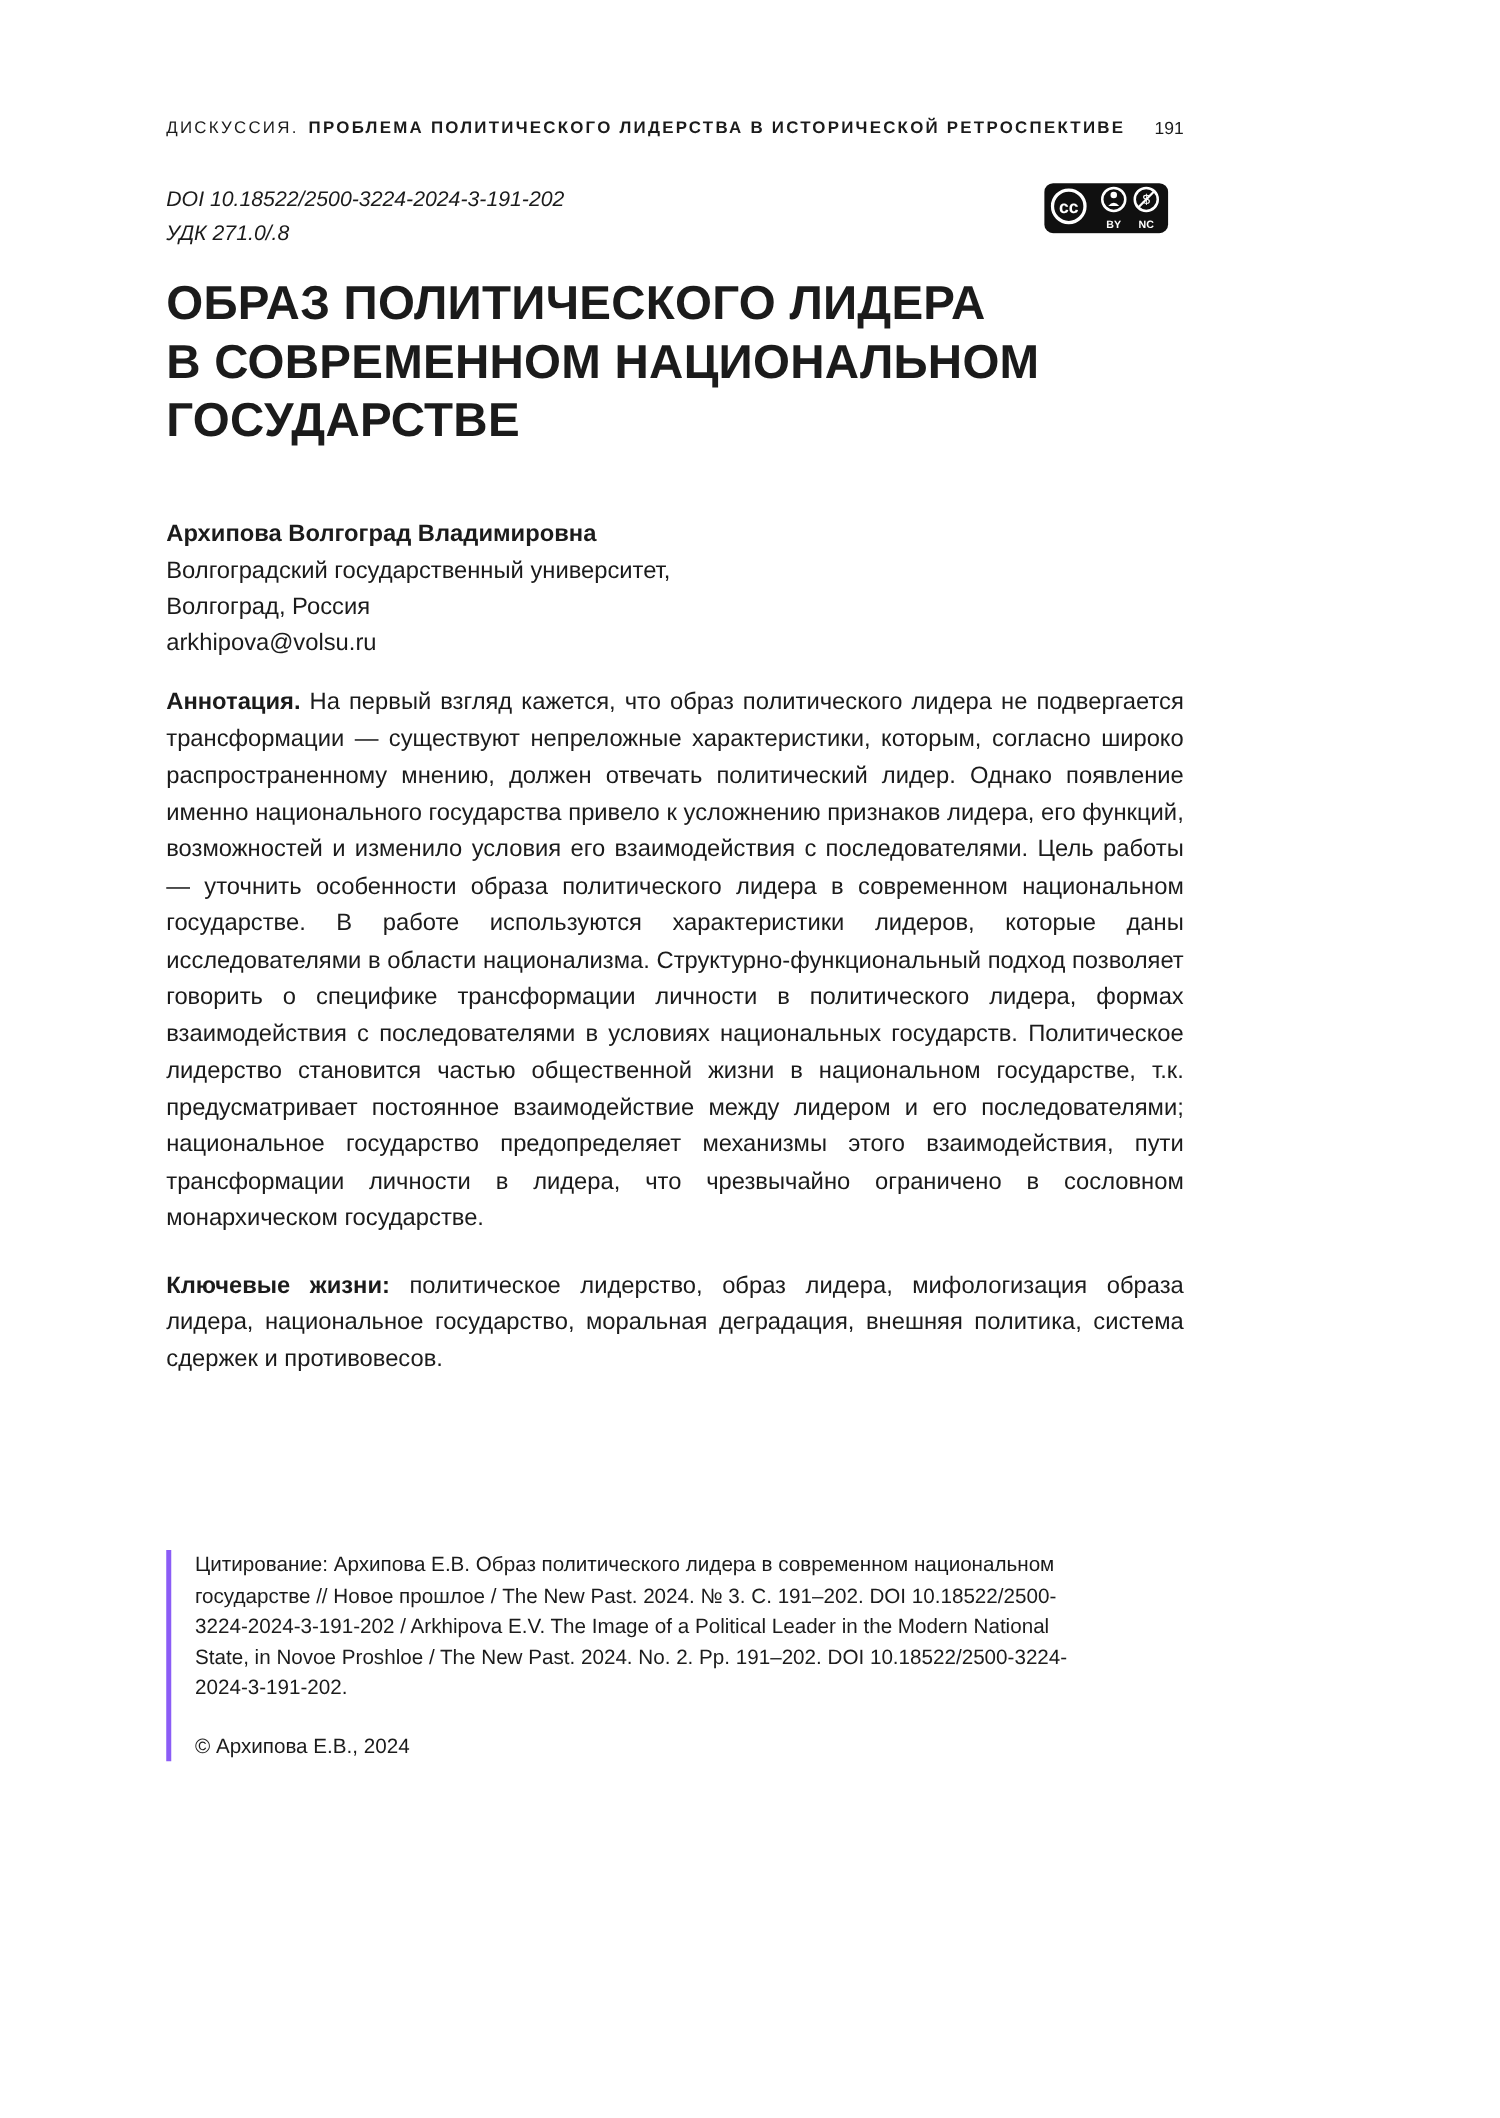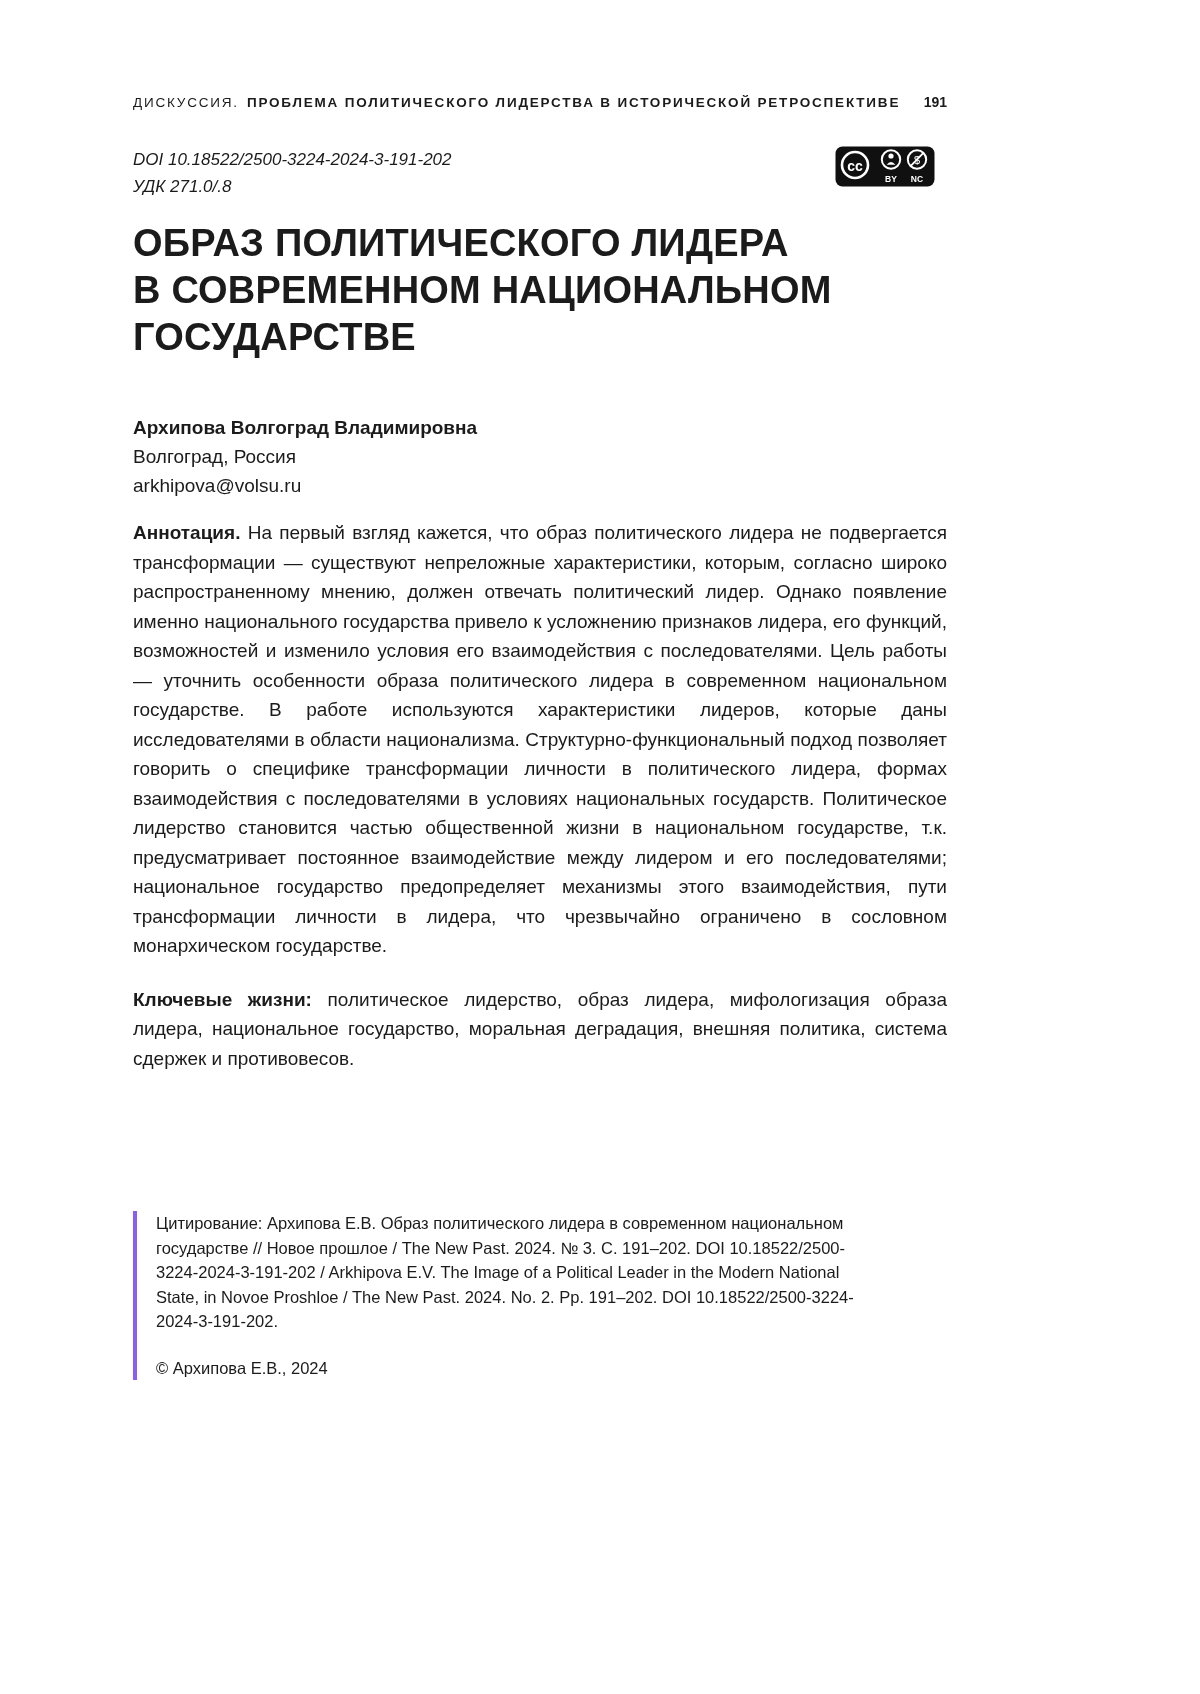--- a/index.html
+++ b/index.html
@@ -19,33 +19,33 @@
     position: absolute;
     left: 133px;
     top: 0;
     width: 814px;
   }
   
   .running-head {
     margin-top: 94px;
     display: flex;
     justify-content: space-between;
-    align-items: center;
+    align-items: flex-start;
   }
   .rh-left {
     font-size: 13.5px;
     letter-spacing: 1.8px;
     white-space: nowrap;
   }
   .rh-section { font-weight: 400; }
   .rh-strong  { font-weight: 700; margin-left: 8px; }
   .rh-pagenum {
     font-size: 14px;
     letter-spacing: 0;
-    font-weight: 700;
+    font-weight: 400;
     margin-left: 14px;
   }
   
   .meta {
     margin-top: 36px;
     font-style: italic;
     font-size: 17px;
     line-height: 27px;
   }
   
@@ -139,20 +139,21 @@
   </svg>
 
   <h1 class="article-title">
     <div>ОБРАЗ ПОЛИТИЧЕСКОГО ЛИДЕРА</div>
     <div>В СОВРЕМЕННОМ НАЦИОНАЛЬНОМ</div>
     <div>ГОСУДАРСТВЕ</div>
   </h1>
 
   <div class="author-block">
     <div class="author-name">Архипова Волгоград Владимировна</div>
+    <div>Волгоградский государственный университет,</div>
     <div>Волгоград, Россия</div>
     <div>arkhipova@volsu.ru</div>
   </div>
 
   <p class="abstract">
     <span class="lead-label">Аннотация.</span>
     <span>На первый взгляд кажется, что образ политического лидера не подвергается трансформации — существуют непреложные характеристики, которым, согласно широко распространенному мнению, должен отвечать политический лидер. Однако появление именно национального государства привело к усложнению признаков лидера, его функций, возможностей и изменило условия его взаимодействия с последователями. Цель работы  — уточнить особенности образа политического лидера в современном национальном государстве. В работе используются характеристики лидеров, которые даны исследователями в области национализма. Структурно-функциональный подход позволяет говорить о специфике трансформации личности в политического лидера, формах взаимодействия с последователями в условиях национальных государств. Политическое лидерство становится частью общественной жизни в национальном государстве, т.к. предусматривает постоянное взаимодействие между лидером и его последователями; национальное государство предопределяет механизмы этого взаимодействия, пути трансформации личности в лидера, что чрезвычайно ограничено в сословном монархическом государстве.</span>
   </p>
 
   <p class="keywords">

